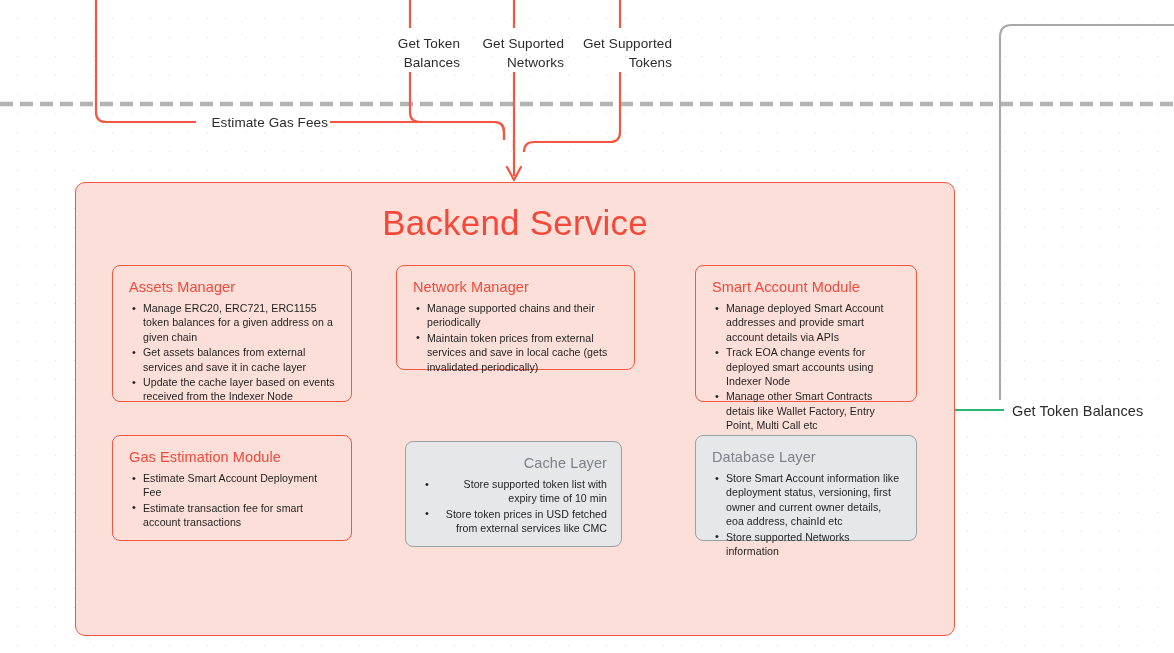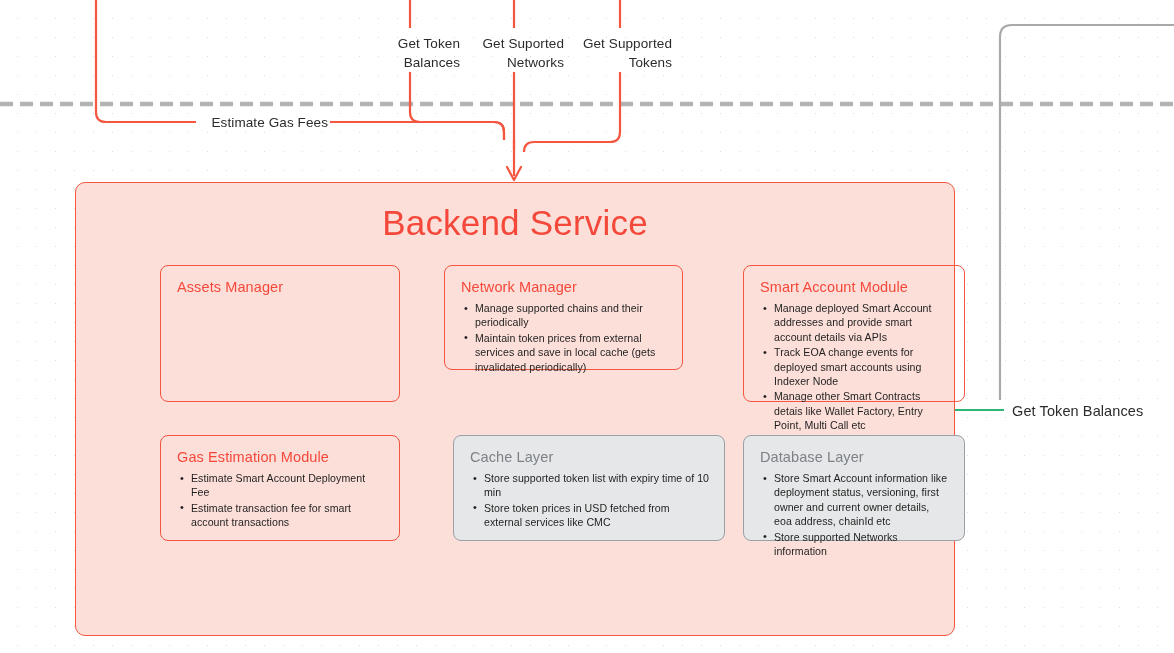--- a/index.html
+++ b/index.html
@@ -83,21 +83,20 @@
     font-weight: 400;
     letter-spacing: .2px;
   }
 
   
   .card {
     position: absolute;
     box-sizing: border-box;
     border-radius: 8px;
     padding: 13px 14px 10px 14px;
-    margin-left: 48px;
   }
   .card.red {
     border: 1.4px solid #f4563f;
     background: transparent;
   }
   .card.gray {
     border: 1.4px solid #9aa0a6;
     background: #e6e7e8;
   }
   .card-title {
@@ -129,21 +128,21 @@
     top: -0.5px;
     font-size: 11px;
     color: #1f1f1f;
   }
 
   
   #card-assets-manager   { left: 36px;  top: 82px;  width: 240px; height: 137px; }
   #card-network-manager  { left: 320px; top: 82px;  width: 239px; height: 105px; }
   #card-smart-account    { left: 619px; top: 82px;  width: 222px; height: 137px; }
   #card-gas-estimation   { left: 36px;  top: 252px; width: 240px; height: 106px; }
-  #card-cache-layer      { left: 329px; top: 252px; width: 272px; height: 106px; }
+  #card-cache-layer      { left: 329px; top: 258px; width: 217px; height: 106px; text-align: right; }
   #card-database-layer   { left: 619px; top: 252px; width: 222px; height: 106px; }
 </style>
 </head>
 <body>
 
 <div id="canvas"></div>
 
 <svg id="connectors" viewBox="0 0 1174 653" width="1174" height="653">
 
   <line x1="0" y1="104" x2="1174" y2="104" stroke="#b3b3b3" stroke-width="4.5" stroke-dasharray="13 7"></line>
@@ -177,20 +176,25 @@
 
 <div class="edge-label" id="label-estimate-gas-fees">Estimate Gas Fees</div>
 
 <div class="edge-label" id="label-get-token-balances-right">Get Token Balances</div>
 
 <div id="backend-service">
   <div id="backend-title">Backend Service</div>
 
   <div class="card red" id="card-assets-manager">
     <div class="card-title">Assets Manager</div>
+    <ul>
+      <li>Manage ERC20, ERC721, ERC1155 token balances for a given address on a given chain</li>
+      <li>Get assets balances from external services and save it in cache layer</li>
+      <li>Update the cache layer based on events received from the Indexer Node</li>
+    </ul>
   </div>
 
   <div class="card red" id="card-network-manager">
     <div class="card-title">Network Manager</div>
     <ul>
       <li>Manage supported chains and their periodically</li>
       <li>Maintain token prices from external services and save in local cache (gets invalidated periodically)</li>
     </ul>
   </div>
 

